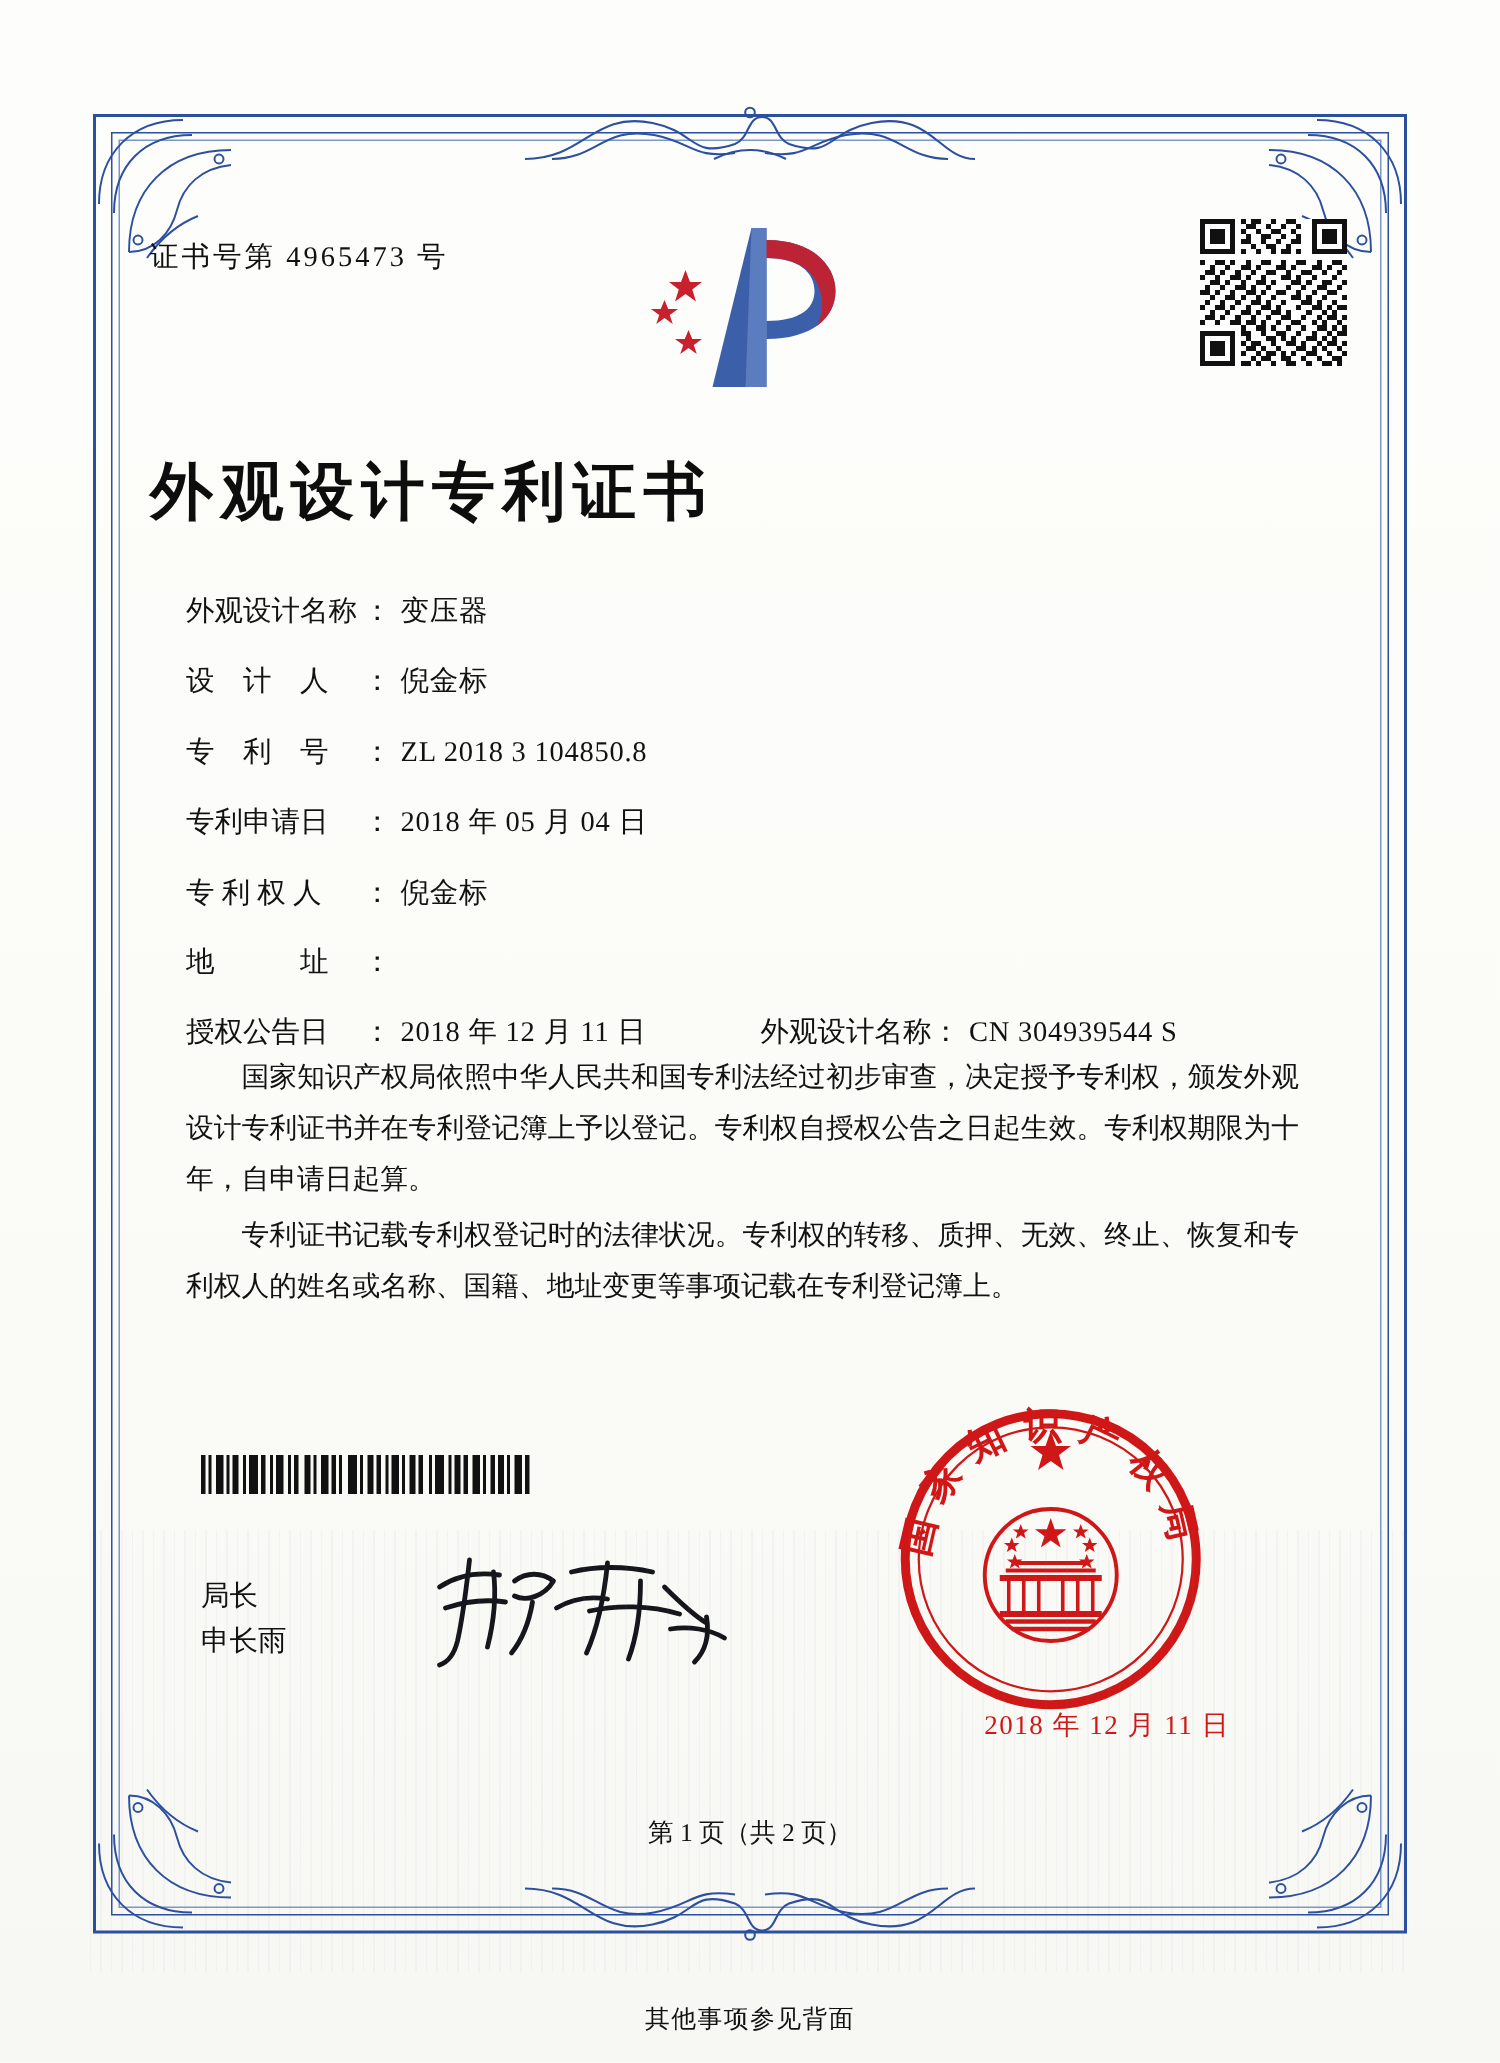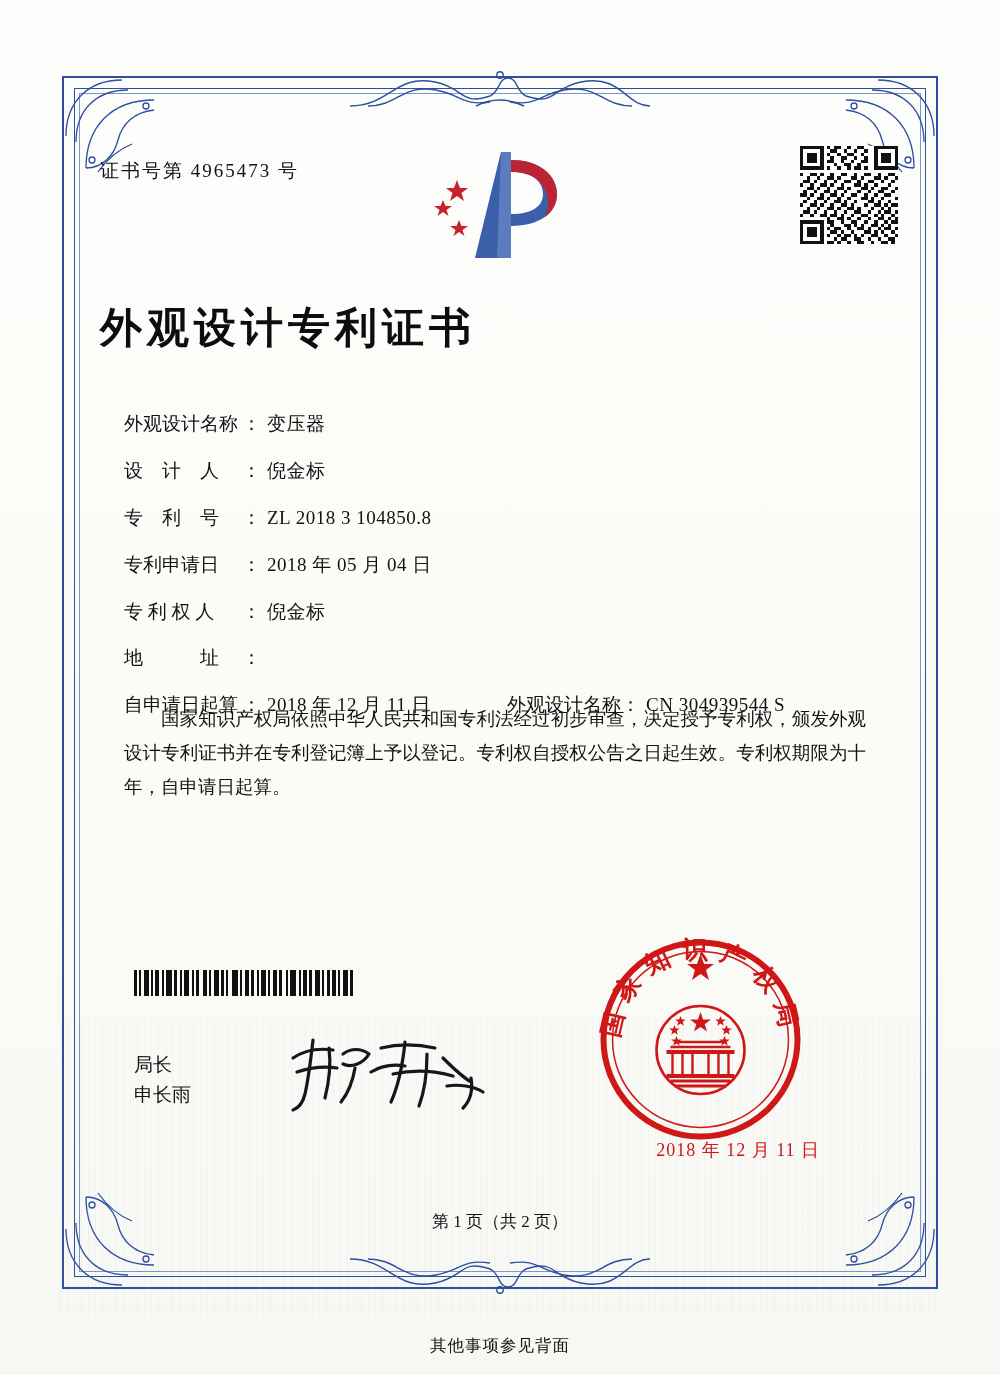--- a/index.html
+++ b/index.html
@@ -97,21 +97,21 @@
     text-align: left;
     font-family: Liberation Mono, monospace;
     font-size: 42px;
     font-weight: 700;
     letter-spacing: 5px;
     color: #0d0d0d;
   }
 
   .fields {
     position: absolute;
-    left: 24px; right: 10px; top: 304px;
+    left: 24px; right: 10px; top: 288px;
   }
   .field-row {
     display: flex;
     align-items: baseline;
     font-size: 19px;
     line-height: 1.1;
     margin-bottom: 26px;
     color: #121212;
   }
   .field-label {
@@ -541,34 +541,35 @@
         <span class="field-colon">：</span>
         <span class="field-value">倪金标</span>
       </div>
 
       <div class="field-row">
         <span class="field-label">地　　　址</span>
         <span class="field-colon">：</span>
       </div>
 
       <div class="field-row dual">
-        <span class="field-label">自申请日起算</span>
+        <span class="field-label">授权公告日</span>
         <span class="field-colon">：</span>
         <span class="field-value">2018 年 12 月 11 日</span>
         <span class="dual-second">
           <span class="field-label">外观设计名称</span>
           <span class="field-colon">：</span>
           <span class="field-value">CN 304939544 S</span>
         </span>
       </div>
 
     </div>
 
     <div class="paragraphs">
       <p>国家知识产权局依照中华人民共和国专利法经过初步审查，决定授予专利权，颁发外观设计专利证书并在专利登记簿上予以登记。专利权自授权公告之日起生效。专利权期限为十年，自申请日起算。</p>
+      <p>专利证书记载专利权登记时的法律状况。专利权的转移、质押、无效、终止、恢复和专利权人的姓名或名称、国籍、地址变更等事项记载在专利登记簿上。</p>
     </div>
 
     <div class="barcode">
       <i style="width:3px"></i>
         <i style="width:2px;background:transparent"></i>
       <i style="width:2px"></i>
         <i style="width:3px;background:transparent"></i>
       <i style="width:5px"></i>
         <i style="width:2px;background:transparent"></i>
       <i style="width:2px"></i>

